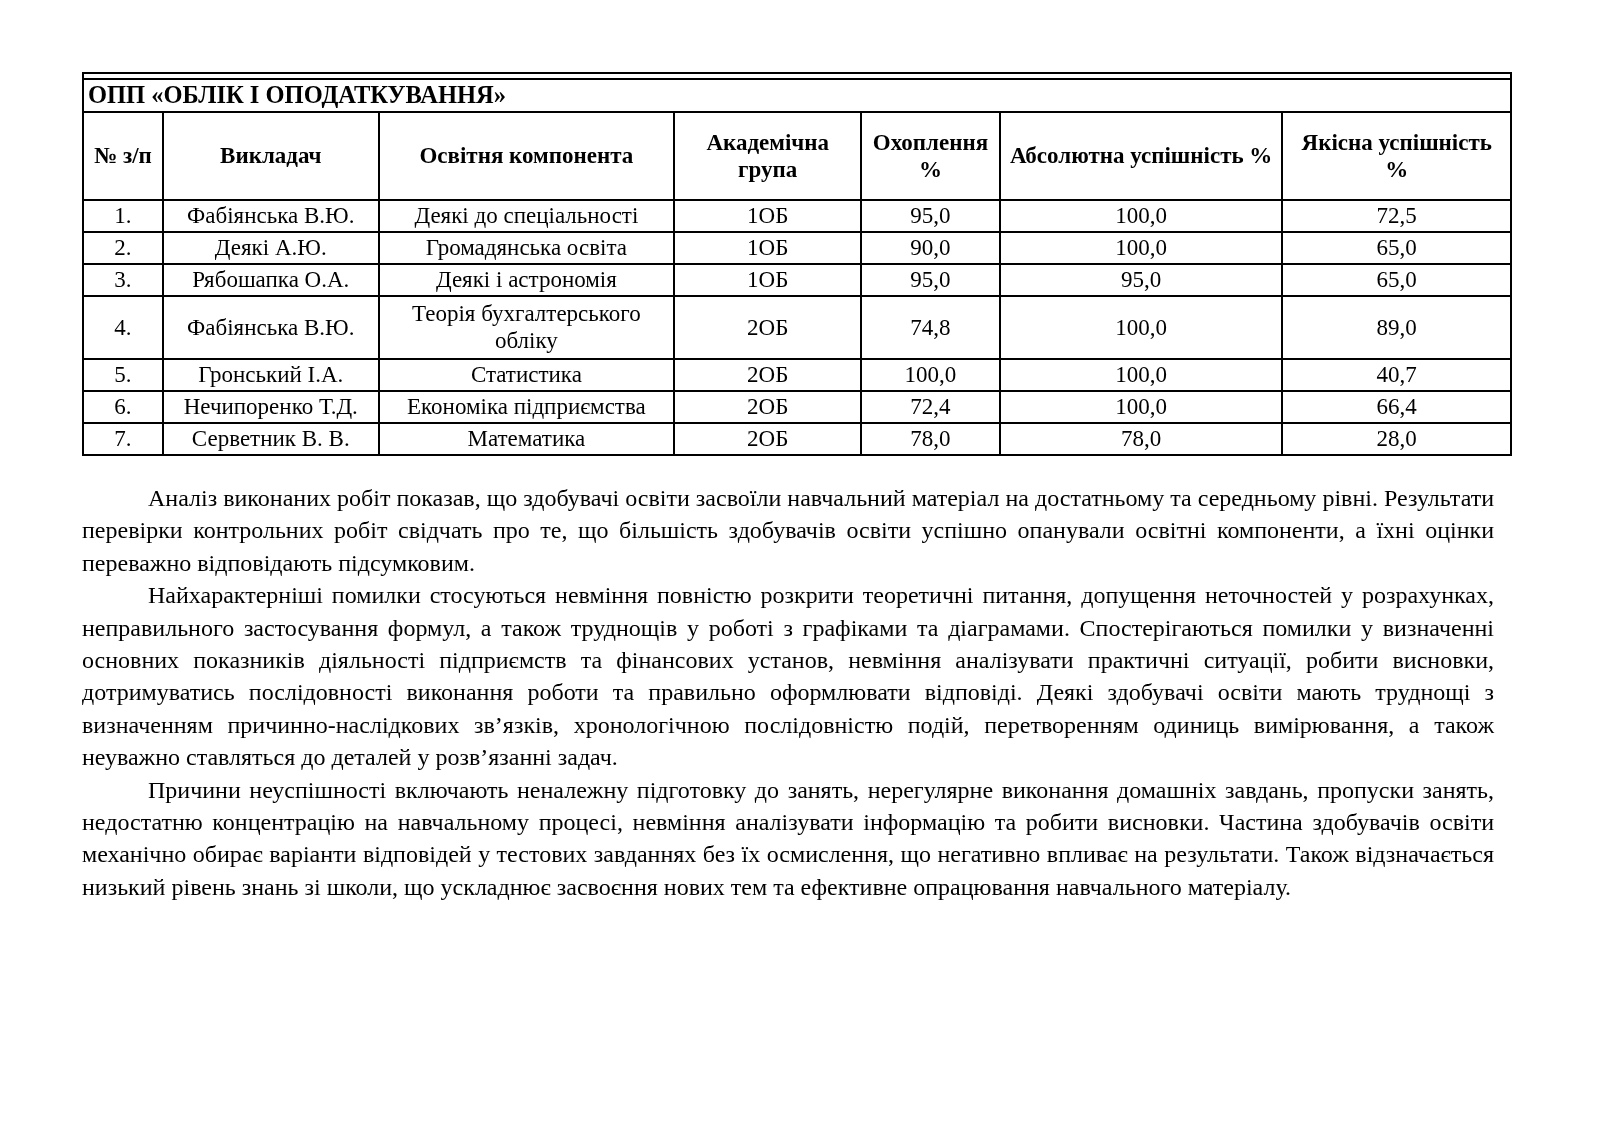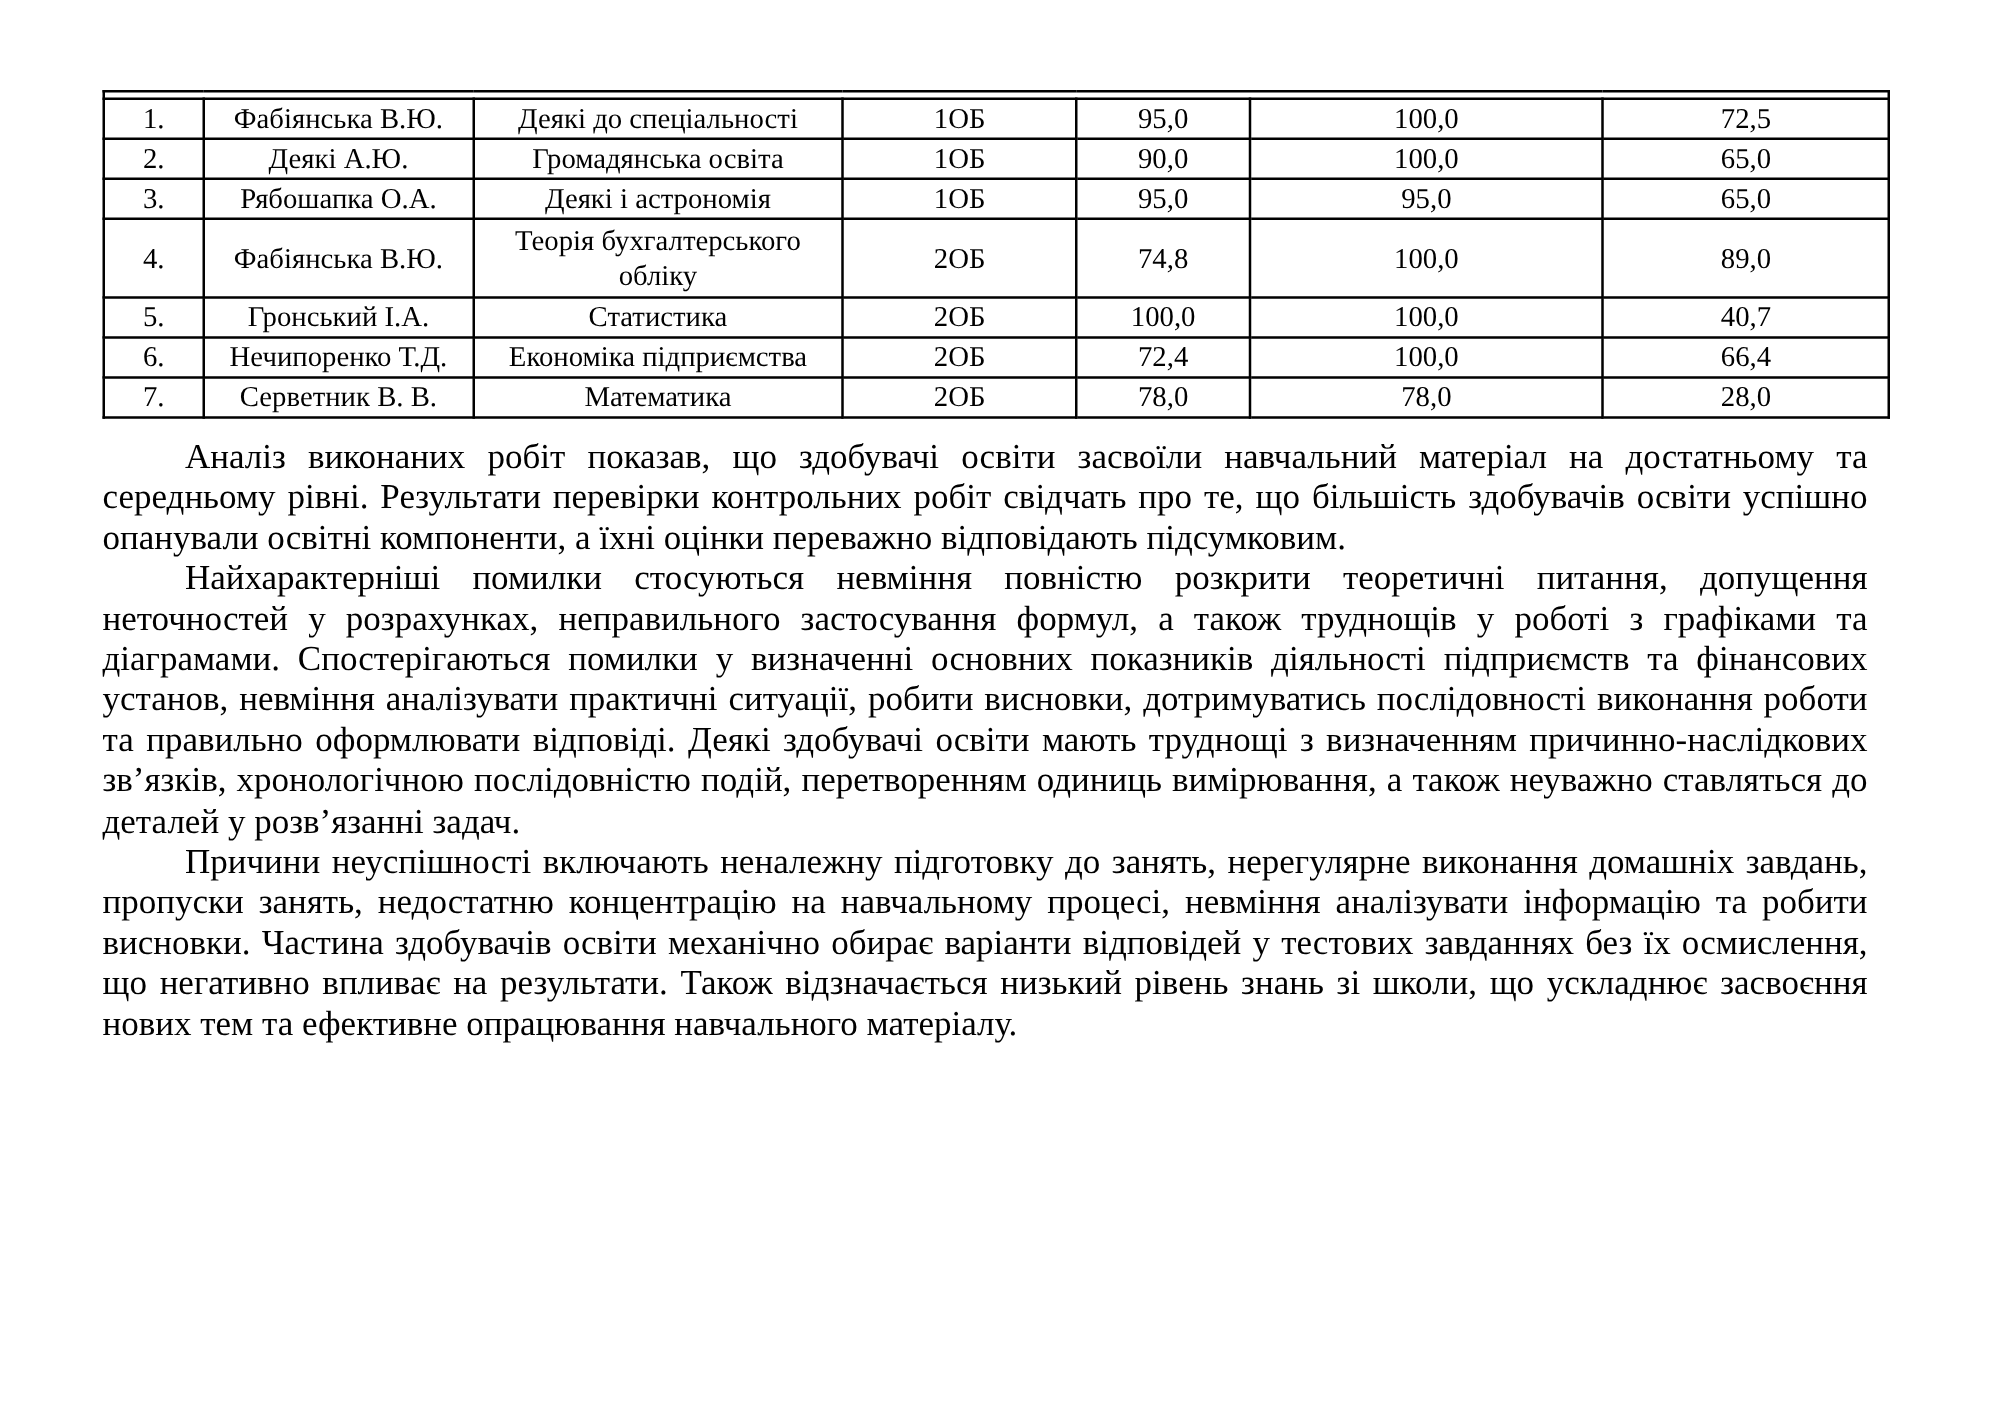--- a/index.html
+++ b/index.html
@@ -38,23 +38,23 @@
   tr.header-row th {
     font-weight: bold;
     text-align: center;
     height: 88px;
   }
   tr.data-row { height: 32px; }
   tr.data-row.tall { height: 63px; }
   td.c { text-align: center; }
   td.l { text-align: center; padding-left: 5px; }
   .body-text {
-    margin-top: 15px;
+    margin-top: 26px;
     width: 1412px;
-    font-size: 28px;
+    font-size: 24px;
     line-height: 32.4px;
   }
   .body-text p {
     text-align: justify;
     text-indent: 66px;
   }
 </style>
 </head>
 <body>
 
@@ -66,20 +66,32 @@
       <col style="width:15.1%">
       <col style="width:20.7%">
       <col style="width:13.1%">
       <col style="width:9.7%">
       <col style="width:19.8%">
       <col style="width:16.0%">
     </colgroup>
     <tbody>
       <tr class="strip-row">
         <td colspan="7"></td>
+      </tr>
+      <tr>
+        <td class="title-cell" colspan="7">ОПП «ОБЛІК І ОПОДАТКУВАННЯ»</td>
+      </tr>
+      <tr class="header-row">
+        <th>№ з/п</th>
+        <th>Викладач</th>
+        <th>Освітня компонента</th>
+        <th>Академічна група</th>
+        <th>Охоплення %</th>
+        <th>Абсолютна успішність %</th>
+        <th>Якісна успішність %</th>
       </tr>
 
       <tr class="data-row">
         <td class="c">1.</td>
         <td class="l">Фабіянська В.Ю.</td>
         <td class="c">Деякі до спеціальності</td>
         <td class="c">1ОБ</td>
         <td class="c">95,0</td>
         <td class="c">100,0</td>
         <td class="c">72,5</td>

